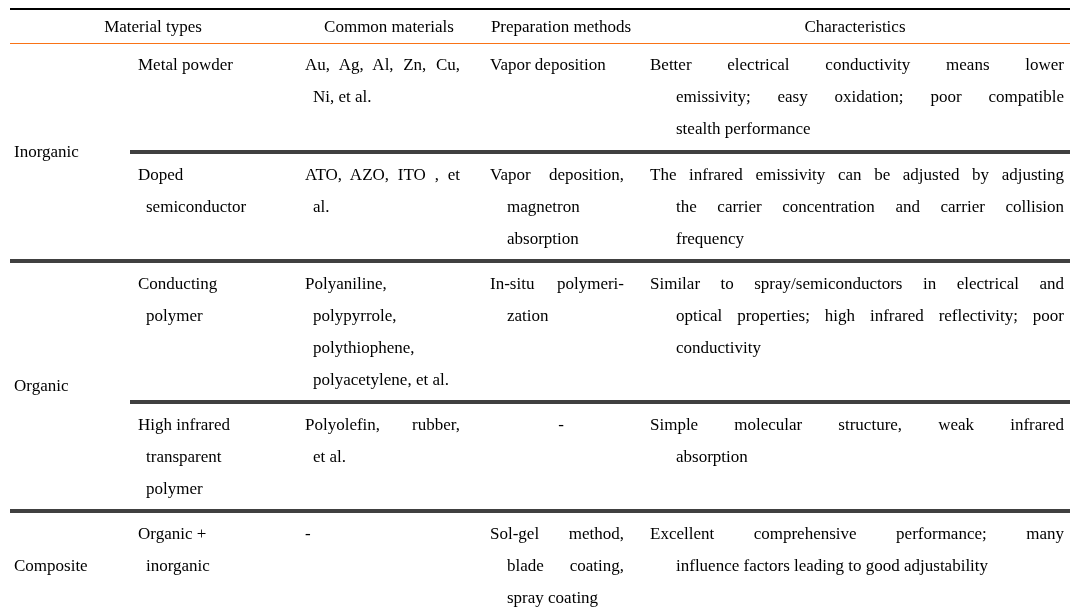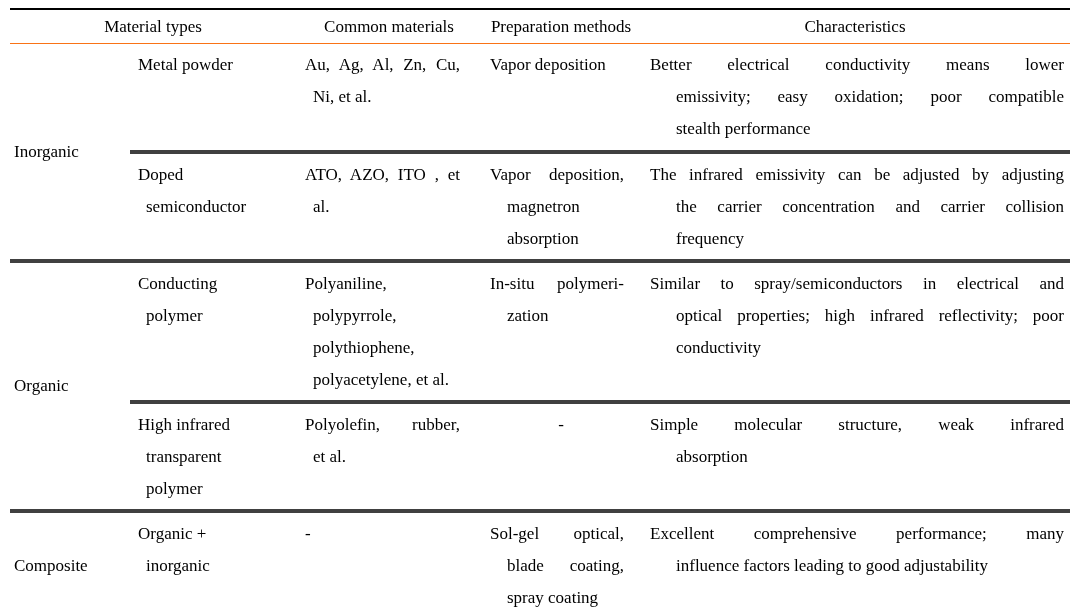--- a/index.html
+++ b/index.html
@@ -176,21 +176,21 @@
     <tr class="rh-c1">
       <td class="group">Composite</td>
       <td class="sub">
         <span class="ln">Organic +</span>
         <span class="ln cont last">inorganic</span>
       </td>
       <td class="mat">
         <span class="ln last">-</span>
       </td>
       <td class="prep j">
-        <span class="ln">Sol-gel optical,</span>
+        <span class="ln">Sol-gel method,</span>
         <span class="ln cont">blade coating,</span>
         <span class="ln cont last">spray coating</span>
       </td>
       <td class="chars j">
         <span class="ln">Excellent comprehensive performance; many</span>
         <span class="ln cont last">influence factors leading to good adjustability</span>
       </td>
     </tr>
   </tbody>
 </table>

